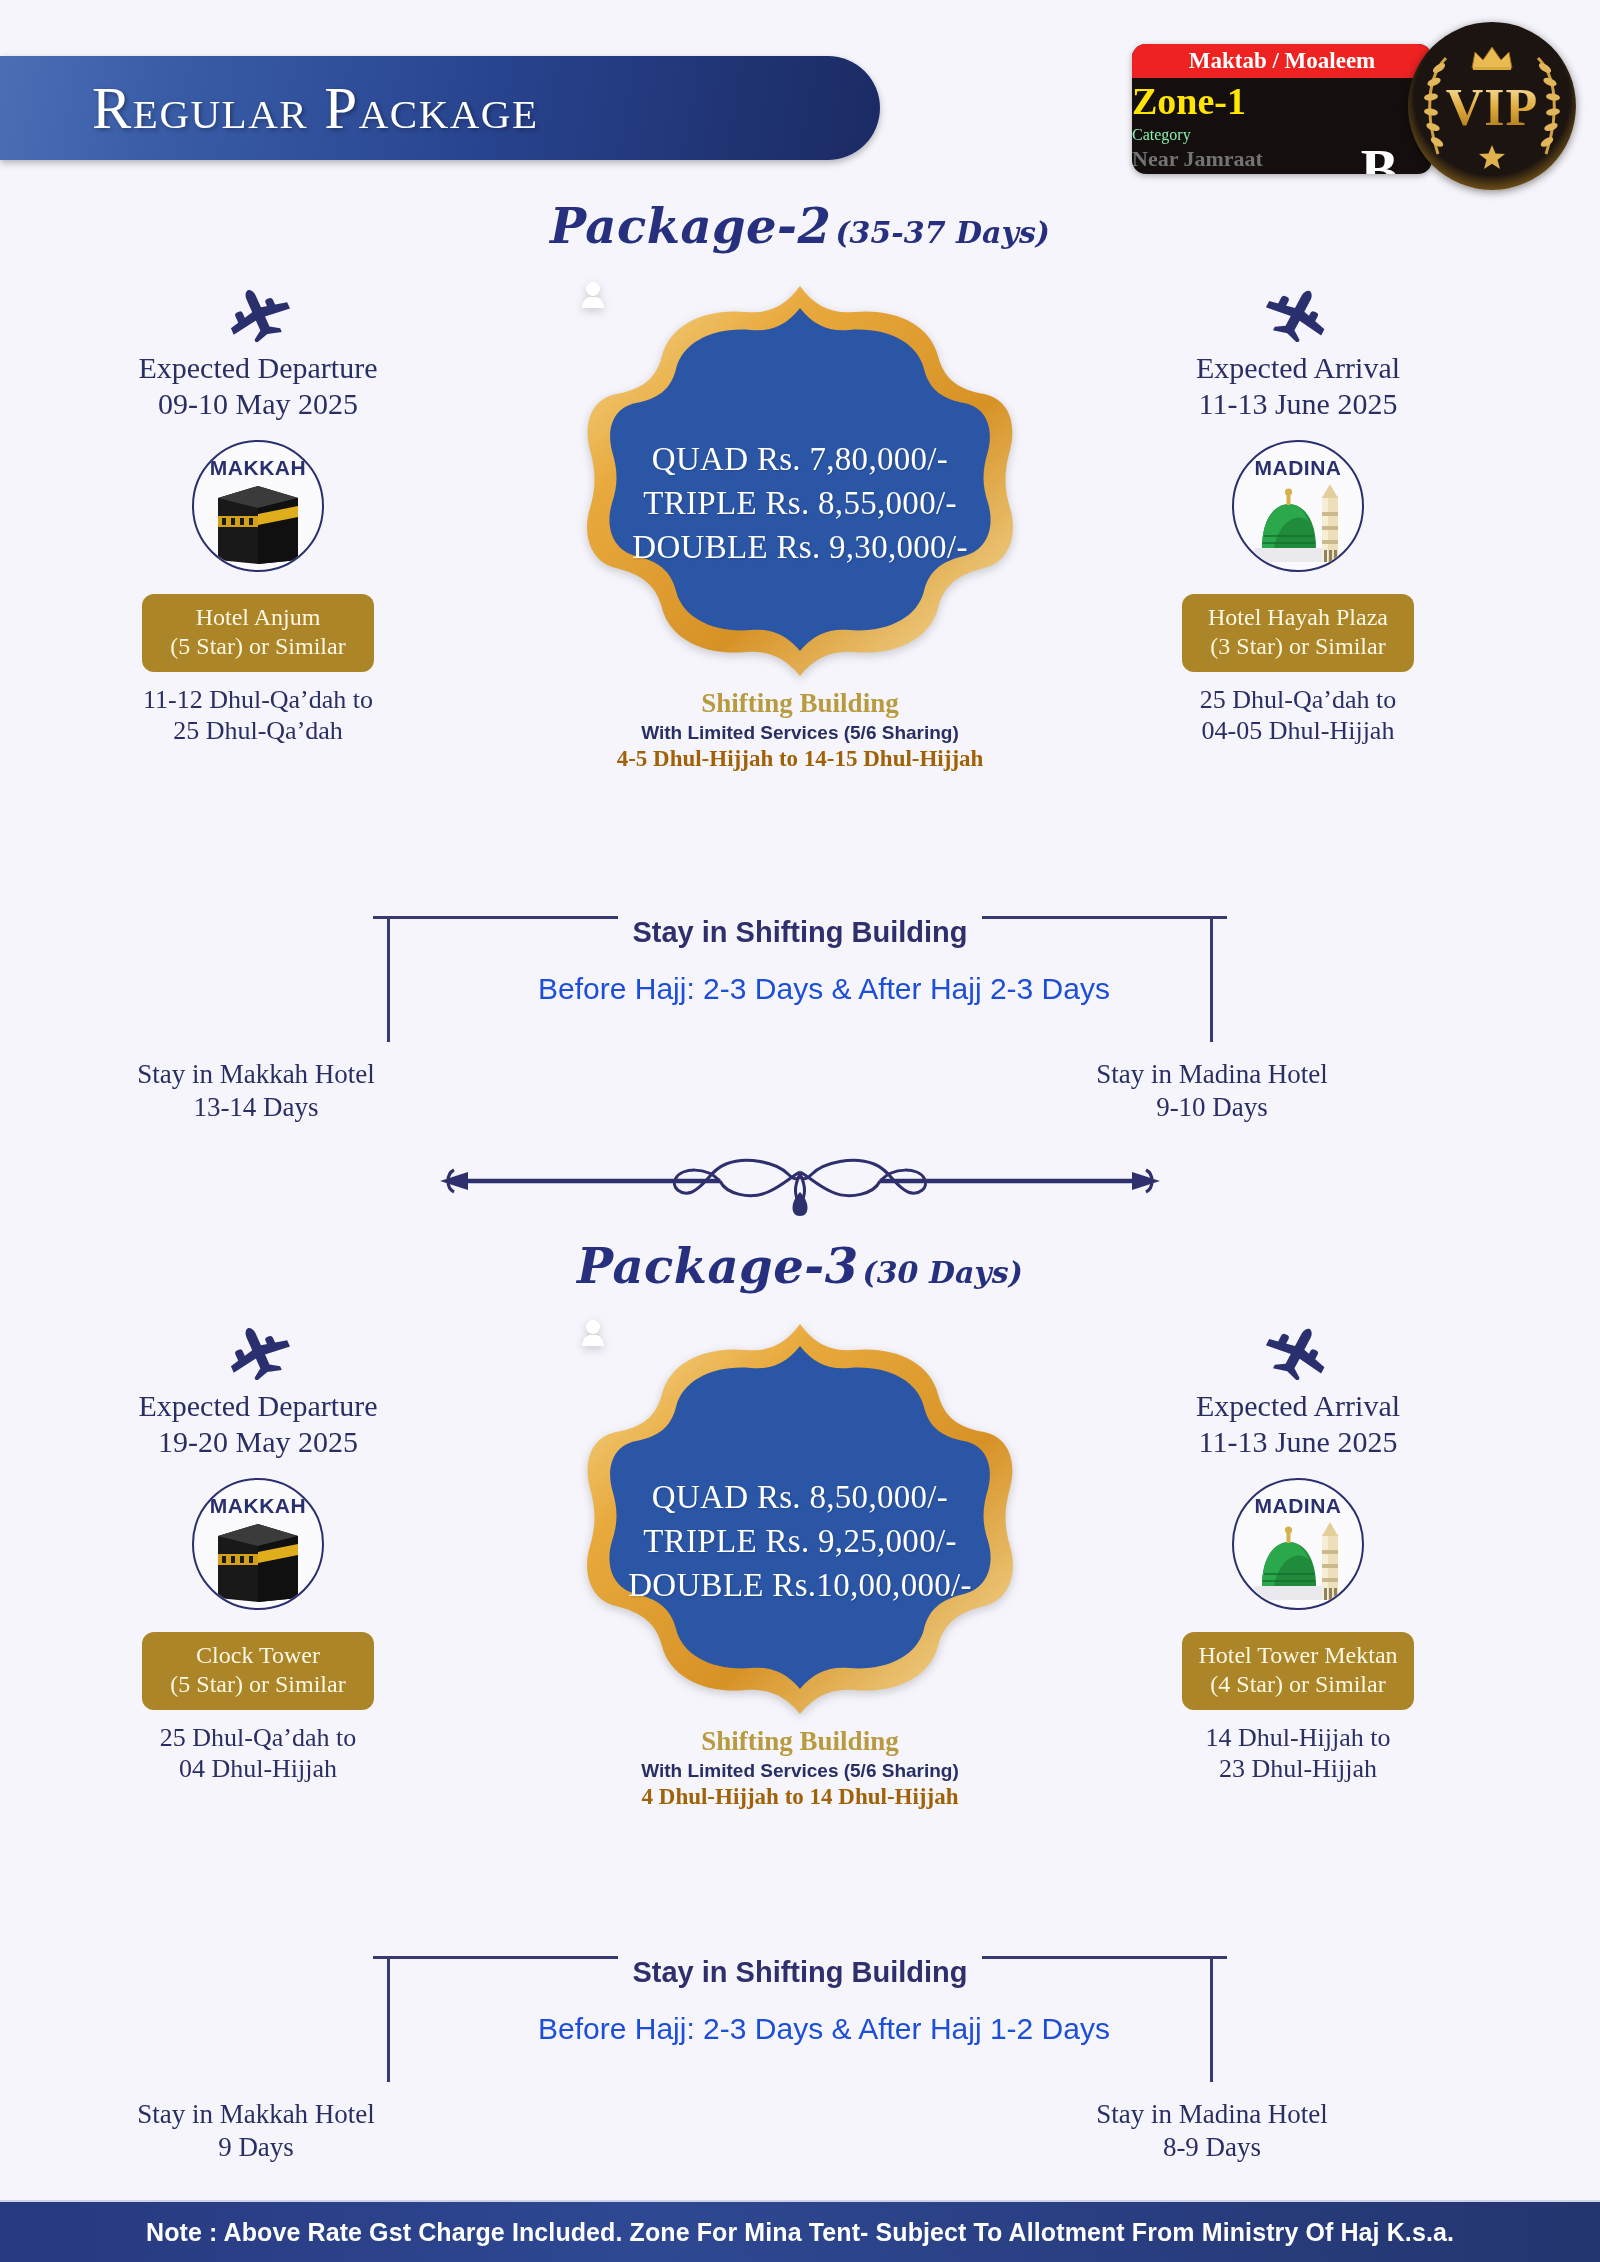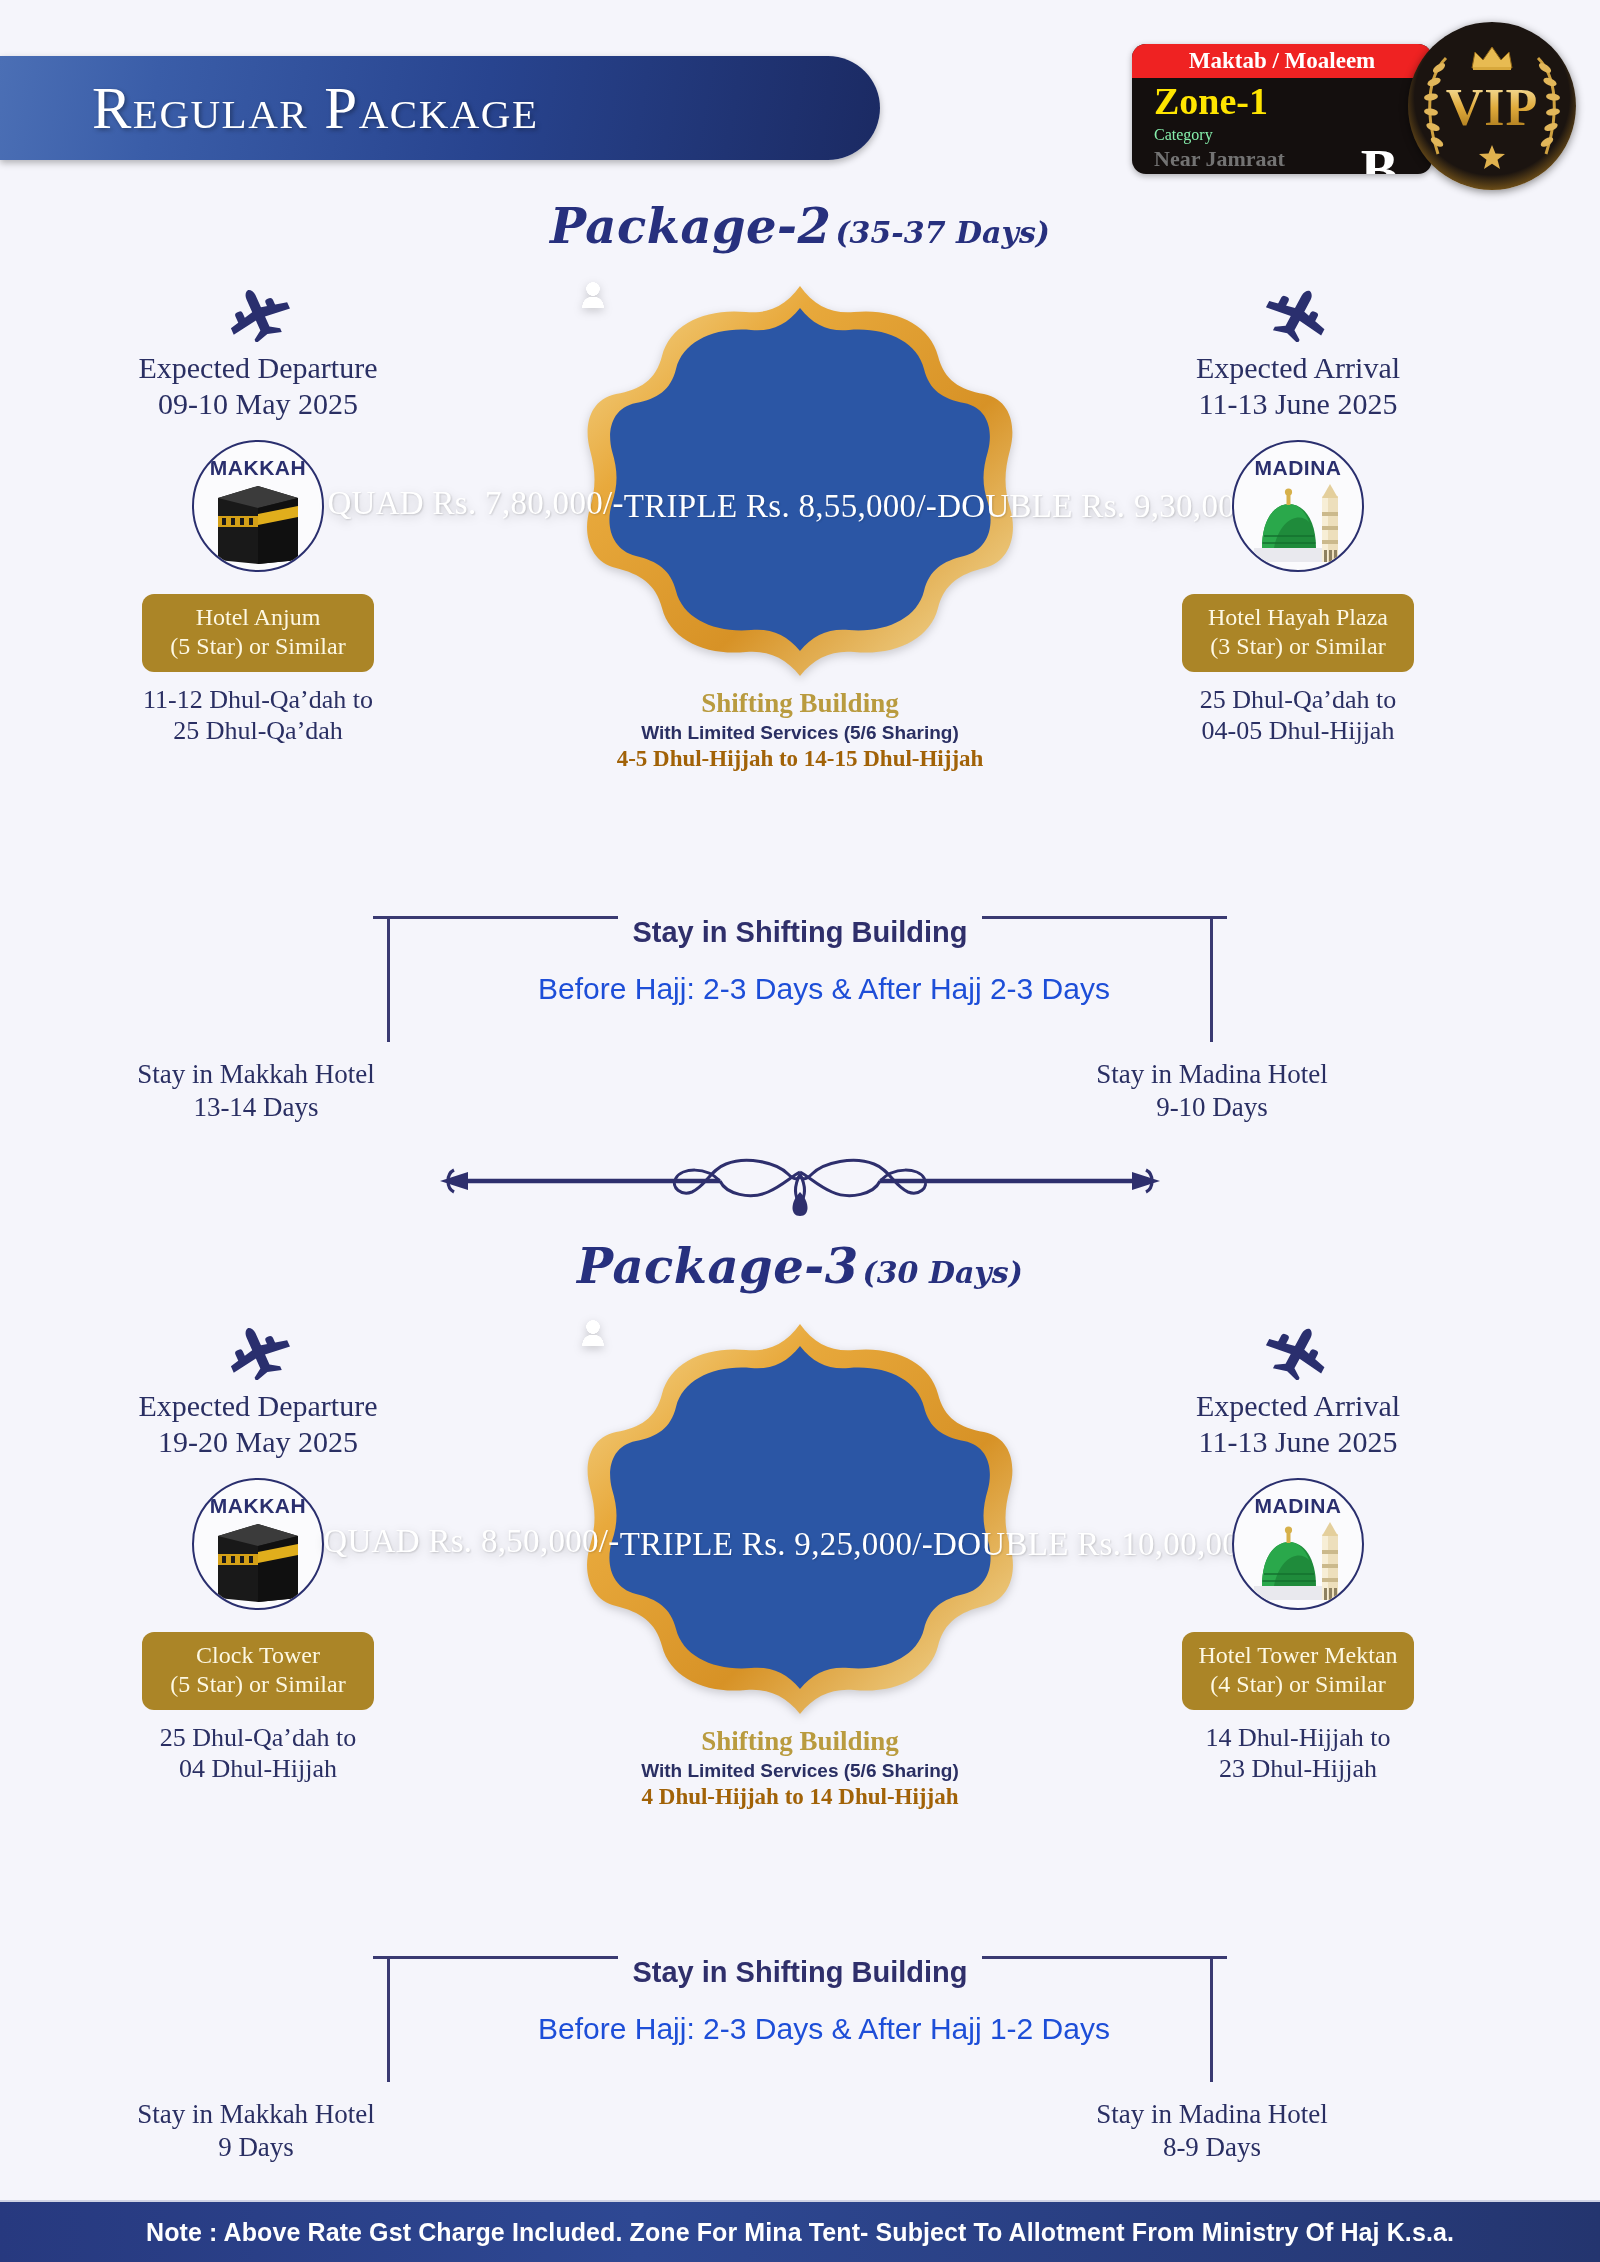--- a/index.html
+++ b/index.html
@@ -31,21 +31,21 @@
   .vip-plate {
     position: absolute; left: 10px; top: 22px; width: 300px; height: 130px;
     background: #140f0e; border-radius: 14px; overflow: hidden;
     box-shadow: 0 2px 6px rgba(0,0,0,0.3);
   }
   .vip-maktab {
     background: #ef2222; color: #fff; text-align: center;
     font-size: 23px; height: 34px; line-height: 34px; font-weight: 700;
     font-family: "Liberation Serif", serif;
   }
-  .vip-body { position: relative; height: 124px; padding-left: 22px; padding-top: 2px; }
+  .vip-body { position: relative; height: 124px; padding-top: 2px; }
   .vip-zone {
     color: #ffe500; font-size: 38px; font-weight: 700; line-height: 42px;
     font-family: "Liberation Serif", serif;
   }
   .vip-cat { color: #86efac; font-size: 16px; line-height: 25px; font-weight: 400; }
   .vip-near { color: #737373; font-size: 22px; line-height: 24px; font-weight: 600; }
   .vip-b {
     position: absolute; right: 34px; bottom: 4px; color: #ffffff;
     font-size: 56px; font-weight: 700; line-height: 56px;
   }
@@ -109,21 +109,21 @@
   }
 
   
   .badge-wrap { position: absolute; left: 582px; width: 436px; }
   .badge-shape {
     position: relative; width: 436px; height: 398px;
     filter: drop-shadow(0 3px 5px rgba(0,0,0,0.18));
   }
   .badge-shape svg { position: absolute; inset: 0; }
   .badge-content {
-    position: absolute; inset: 0; display: flex; flex-direction: row;
+    position: absolute; inset: 0; display: flex; flex-direction: column;
     align-items: center; justify-content: center; padding-top: 44px;
   }
   .price-row { text-align: center; }
   .ppl { display: flex; justify-content: center; gap: 3px; margin-bottom: 1px; }
   .price-text {
     color: #ffffff; font-size: 33px; letter-spacing: 0.3px; white-space: nowrap;
     font-family: "Liberation Serif", serif; text-shadow: 1px 1px 2px rgba(0,0,0,0.16);
   }
   .shift-block { text-align: center; margin-top: 8px; }
   .shift-title {

